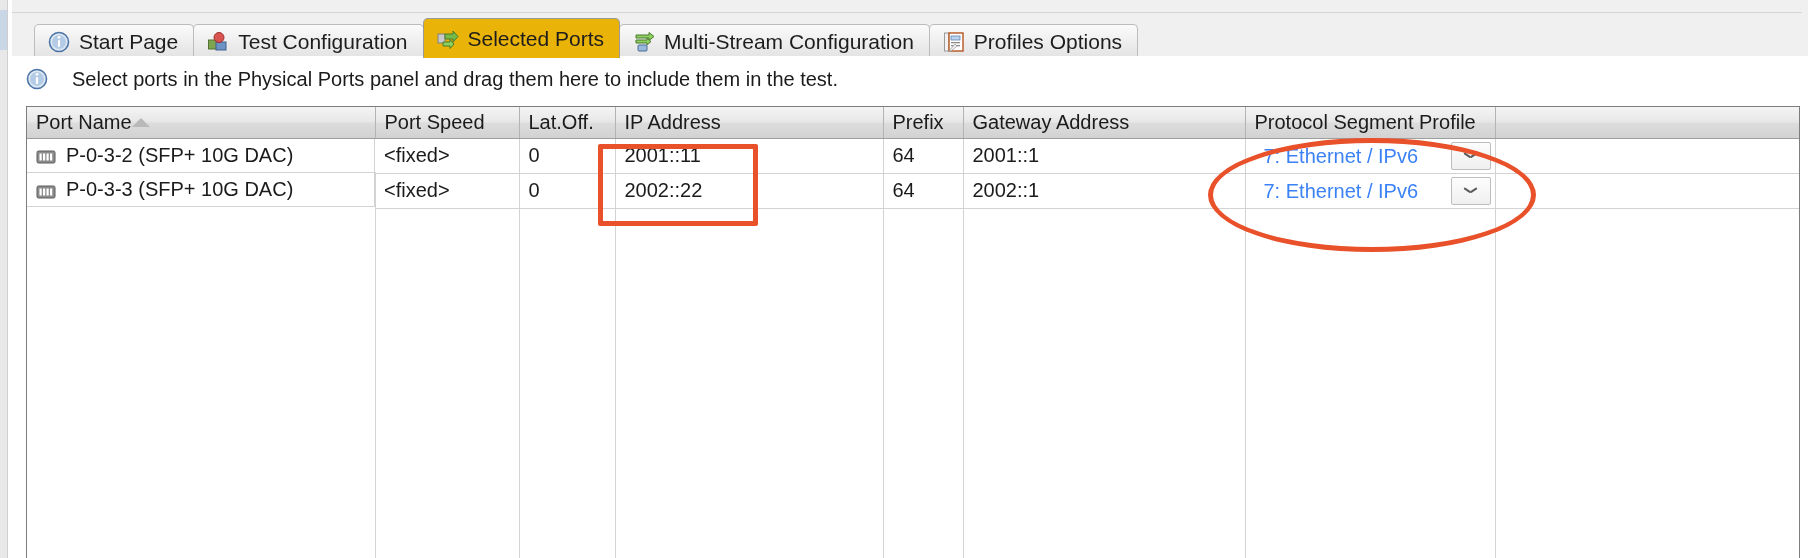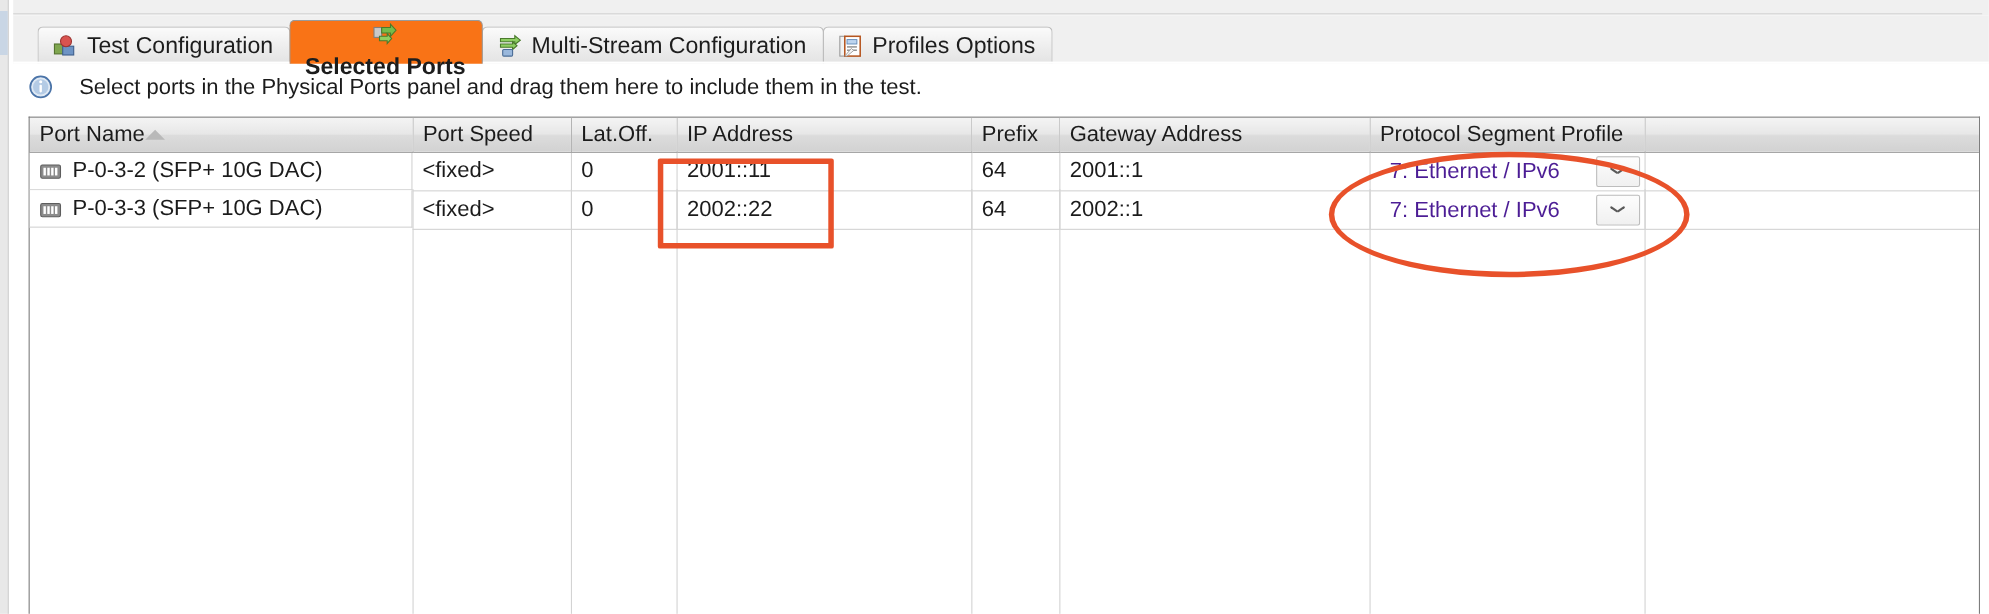--- a/index.html
+++ b/index.html
@@ -32,25 +32,24 @@
     border:1px solid #bcbcbc;
     border-bottom:none;
     border-radius:5px 5px 0 0;
     font-size:21px;
     color:#1d1d1d;
     white-space:nowrap;
     box-sizing:border-box;
   }
   .tab.active{
     height:40px;
-    background:#f97316;
+    background:#eab308;
     border-color:#9a9a9a;
-    font-weight:bold;
+    font-weight:normal;
     z-index:5;
-    flex-direction:column;
   }
   .tab-label{line-height:1;}
   .tab-icon{width:22px;height:22px;flex:0 0 22px;position:relative;display:block;}
 
   
   .tabstrip-base{position:absolute;left:12px;top:56px;right:0;height:2px;background:#ffffff;}
 
   
   .panel{position:absolute;left:12px;top:58px;right:0;bottom:0;background:#ffffff;}
 
@@ -88,21 +87,21 @@
     white-space:nowrap;
     overflow:hidden;
   }
   td.cell-port{display:flex;align-items:center;gap:10px;height:34px;}
   .port-icon{width:20px;height:16px;flex:0 0 20px;position:relative;display:block;}
   .sort-arrow{width:0;height:0;border-left:9px solid transparent;border-right:9px solid transparent;border-bottom:9px solid #b9b9b9;display:block;}
 
   
   td.cell-combo{padding:0;}
   .combo{display:flex;align-items:center;height:34px;width:100%;box-sizing:border-box;}
-  .combo-val{flex:1 1 auto;padding-left:9px;font-size:20px;color:#4c1d95;line-height:1;}
+  .combo-val{flex:1 1 auto;padding-left:9px;font-size:20px;color:#3b82f6;line-height:1;}
   .combo-btn{
     flex:0 0 38px;width:38px;height:26px;margin-right:4px;
     background:linear-gradient(to bottom,#fdfdfd,#f0f0f0);
     border:1px solid #bdbdbd;border-radius:2px;
     display:flex;align-items:center;justify-content:center;
   }
   .chev{width:13px;height:7px;position:relative;display:block;}
   .chev:before,.chev:after{content:"";position:absolute;top:0;width:8px;height:2px;background:#5a5a5a;border-radius:1px;}
   .chev:before{left:0;transform:rotate(34deg);transform-origin:left center;}
   .chev:after{right:0;transform:rotate(-34deg);transform-origin:right center;}
@@ -132,20 +131,29 @@
   <div class="frame-left">
     <div class="frame-left-bar">
       <div class="frame-left-thumb"></div>
     </div>
   </div>
   <div class="top-strip"></div>
   <div class="top-strip-line"></div>
 
   <div class="tabstrip">
     <div class="tabs" id="tabs-container">
+        <div class="tab">
+          <span class="tab-icon"><svg width="22" height="22" viewBox="0 0 22 22">
+              <circle cx="11" cy="11" r="9.5" fill="#dfe9f4" stroke="#4b74a8" stroke-width="1.6"></circle>
+              <circle cx="11" cy="11" r="7" fill="#8fb2d8" opacity="0.55"></circle>
+              <rect x="9.9" y="9" width="2.2" height="7" rx="1" fill="#ffffff"></rect>
+              <circle cx="11" cy="6.3" r="1.4" fill="#ffffff"></circle>
+            </svg></span>
+          <span class="tab-label">Start Page</span>
+        </div>
         <div class="tab">
           <span class="tab-icon"><svg width="22" height="22" viewBox="0 0 22 22">
               <rect x="1.5" y="9" width="9" height="9" fill="#7fa64f" stroke="#54722f" stroke-width="1"></rect>
               <rect x="9" y="11" width="10" height="8" fill="#6d93c4" stroke="#3f5f8c" stroke-width="1"></rect>
               <circle cx="12" cy="6.5" r="5" fill="#d9534f" stroke="#9b3330" stroke-width="1"></circle>
             </svg></span>
           <span class="tab-label">Test Configuration</span>
         </div>
         <div class="tab active">
           <span class="tab-icon"><svg width="22" height="22" viewBox="0 0 22 22">

